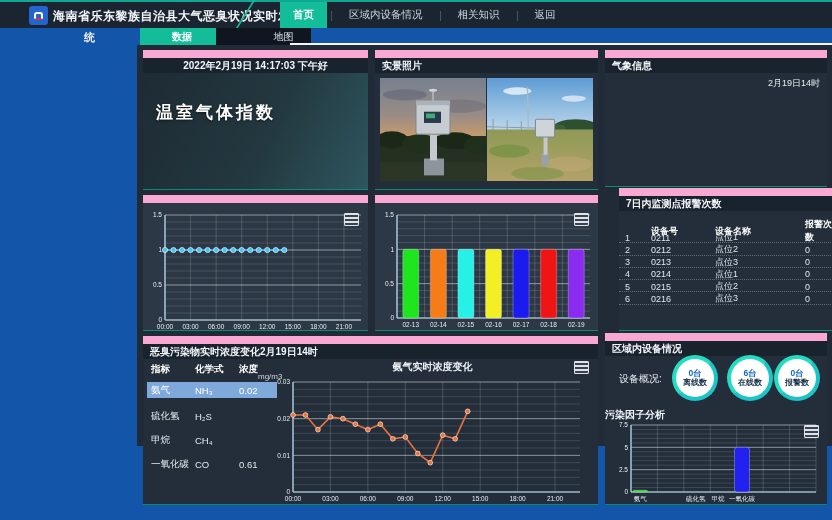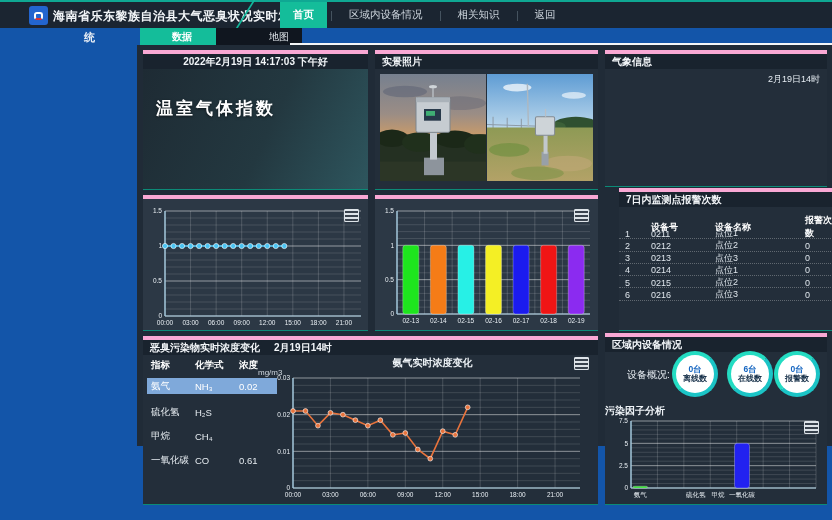--- a/index.html
+++ b/index.html
@@ -18,27 +18,27 @@
           border-right:2px solid #12b79b;transform:skewX(-32deg);}
   .nav-menu{position:absolute;left:280px;top:2px;height:24px;display:flex;align-items:center;}
   .nav-item{height:28px;line-height:24px;padding:0 13px;font-size:10.5px;color:#cdd5dd;cursor:pointer;white-space:nowrap;}
   .nav-item.active{background:#14bd9a;color:#fff;font-weight:bold;}
   .nav-sep{width:1px;height:10px;background:#45535f;margin:0 4px;}
   
   .tabbar{position:absolute;left:0;top:28px;width:832px;height:17px;background:#1355a9;}
   .title-wrap{position:absolute;left:84px;top:2px;font-size:11px;font-weight:bold;color:#e8eef5;}
   .tab{position:absolute;top:0;height:17px;line-height:17px;text-align:center;font-size:10px;cursor:pointer;}
   .tab-data{left:140px;width:84px;background:#14bd9a;color:#fff;font-weight:bold;}
-  .tab-map{left:216px;width:86px;background:#10161f;color:#dde3e8;padding-left:40px;}
+  .tab-map{left:216px;width:95px;background:#10161f;color:#dde3e8;padding-left:40px;}
   .tab-underline{position:absolute;left:290px;right:0;bottom:0;height:2px;background:#f4f6f8;}
   
   .sidebar{position:absolute;left:0;top:45px;width:137px;height:475px;background:#1355a9;}
   .content-bg{position:absolute;left:137px;top:45px;width:695px;height:401px;background:#202b37;}
   
-  .panel{position:absolute;background:#232e3a;border-top:4px solid #f9a8d4;border-bottom:1px solid #0c8a77;}
+  .panel{position:absolute;background:#232e3a;border-top:8px solid #f9a8d4;border-bottom:1px solid #0c8a77;}
   .p-header{height:15px;line-height:15px;background:#19232e;font-size:10px;font-weight:bold;
             color:#f2f5f8;padding:0 7px;white-space:nowrap;}
   .p-header.center{text-align:center;}
   .p-greenhouse{left:143px;top:50px;width:225px;height:140px;}
   .gh-body{position:absolute;left:0;top:15px;right:0;bottom:0;
            background:linear-gradient(115deg,#1e2b34 0%,#233840 55%,#2e565e 100%);}
   .gh-title{position:absolute;left:13px;top:28px;font-size:17px;font-weight:bold;letter-spacing:3px;
             color:#fff;text-shadow:0 1px 3px rgba(0,0,0,.6);}
   .p-photos{left:375px;top:50px;width:223px;height:140px;}
   .photo-row{position:absolute;left:5px;right:5px;top:20px;bottom:8px;display:flex;gap:1px;}
@@ -54,34 +54,34 @@
               box-shadow:0 0 0 1px #dde3e8 inset;}
   
   .p-alarms{left:619px;top:188px;width:222px;height:143px;}
   .al-head,.al-row{display:grid;grid-template-columns:26px 64px 90px 1fr;font-size:9px;
                    padding:0 6px;align-items:center;}
   .al-head{margin-top:7px;height:13px;font-weight:bold;color:#fff;}
   .al-head span:first-child{visibility:hidden;}
   .al-row{height:12.3px;color:#dfe6ec;border-bottom:1px dotted rgba(255,255,255,.28);}
   
   .p-pollutants{left:143px;top:336px;width:455px;height:169px;}
-  .pol-header{display:flex;gap:14px;}
+  .pol-header{display:flex;}
   .pol-table{position:absolute;left:0;top:15px;width:138px;bottom:0;font-size:9.5px;}
   .pt-head{display:flex;padding:4px 0 0 8px;font-weight:bold;color:#fff;align-items:flex-end;}
   .pt-head .c1{width:44px;}.pt-head .c2{width:44px;}
   .pt-unit{position:absolute;left:96px;top:13px;font-size:8px;color:#cdd6de;font-weight:normal;padding-left:19px;}
   .pt-row{display:flex;padding-left:8px;height:16px;align-items:center;color:#e4eaef;margin-top:8px;}
   .pt-row .c1{width:44px;}.pt-row .c2{width:44px;}
   .pt-row.hl{background:#7fa9da;margin:6px 0 10px 4px;padding-left:4px;width:130px;color:#fff;}
   .nh3-chart{position:absolute;left:124px;top:30px;right:4px;bottom:2px;}
   .nh3-title{position:absolute;left:140px;right:16px;top:16px;text-align:center;
              font-size:10px;font-weight:bold;color:#eef3f7;}
   
   .p-devices{left:605px;top:333px;width:222px;height:172px;}
-  .dev-label{position:absolute;left:22px;top:31px;font-size:10px;color:#e8eef3;}
+  .dev-label{position:absolute;left:14px;top:31px;font-size:10px;color:#e8eef3;}
   .circle{position:absolute;top:14px;width:46px;height:46px;border-radius:50%;background:#fff;
           border:4px solid #1bc4c6;border-top-color:#24dcc2;border-left-color:#24dcc2;
           display:flex;flex-direction:column;align-items:center;justify-content:center;line-height:1.15;}
   .circle .cnt{font-size:8.5px;font-weight:bold;color:#1565c0;}
   .circle .lbl{font-size:8px;color:#173049;font-weight:bold;}
   .circ-0{left:67px;} .circ-1{left:122px;} .circ-2{left:169px;}
   .analysis-title{position:absolute;left:0;right:0;top:67px;text-align:left;font-size:10px;
                   font-weight:bold;color:#eef3f7;}
   .factor-chart{position:absolute;left:2px;top:81px;right:4px;bottom:5px;}
 </style>

